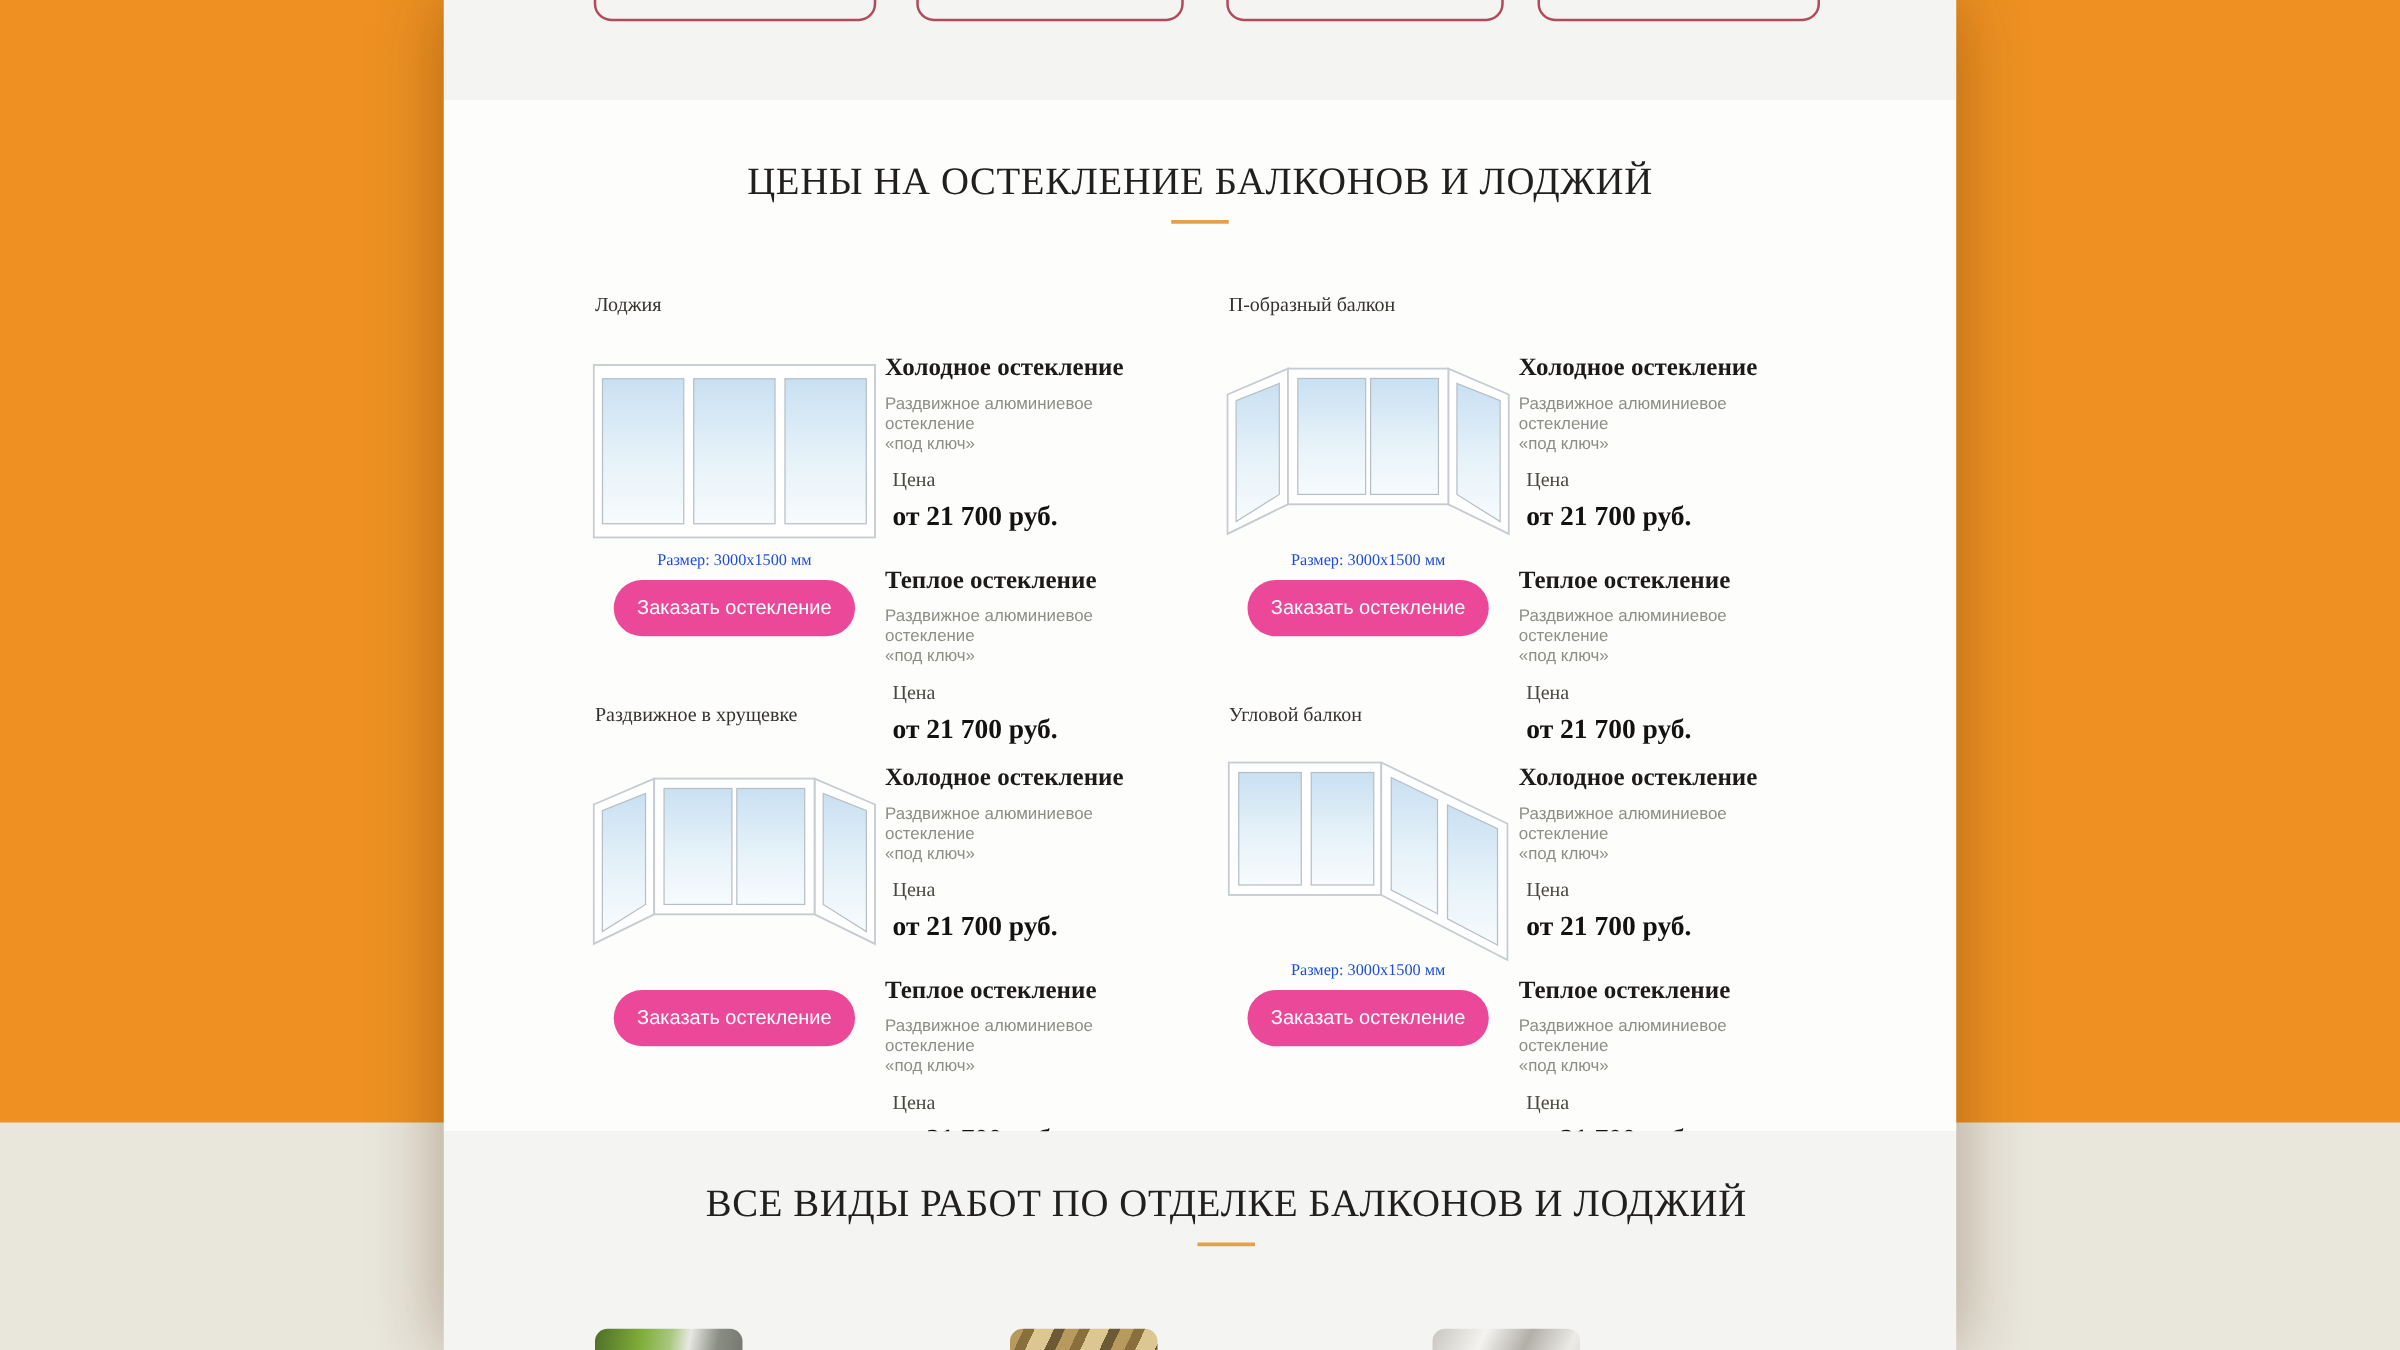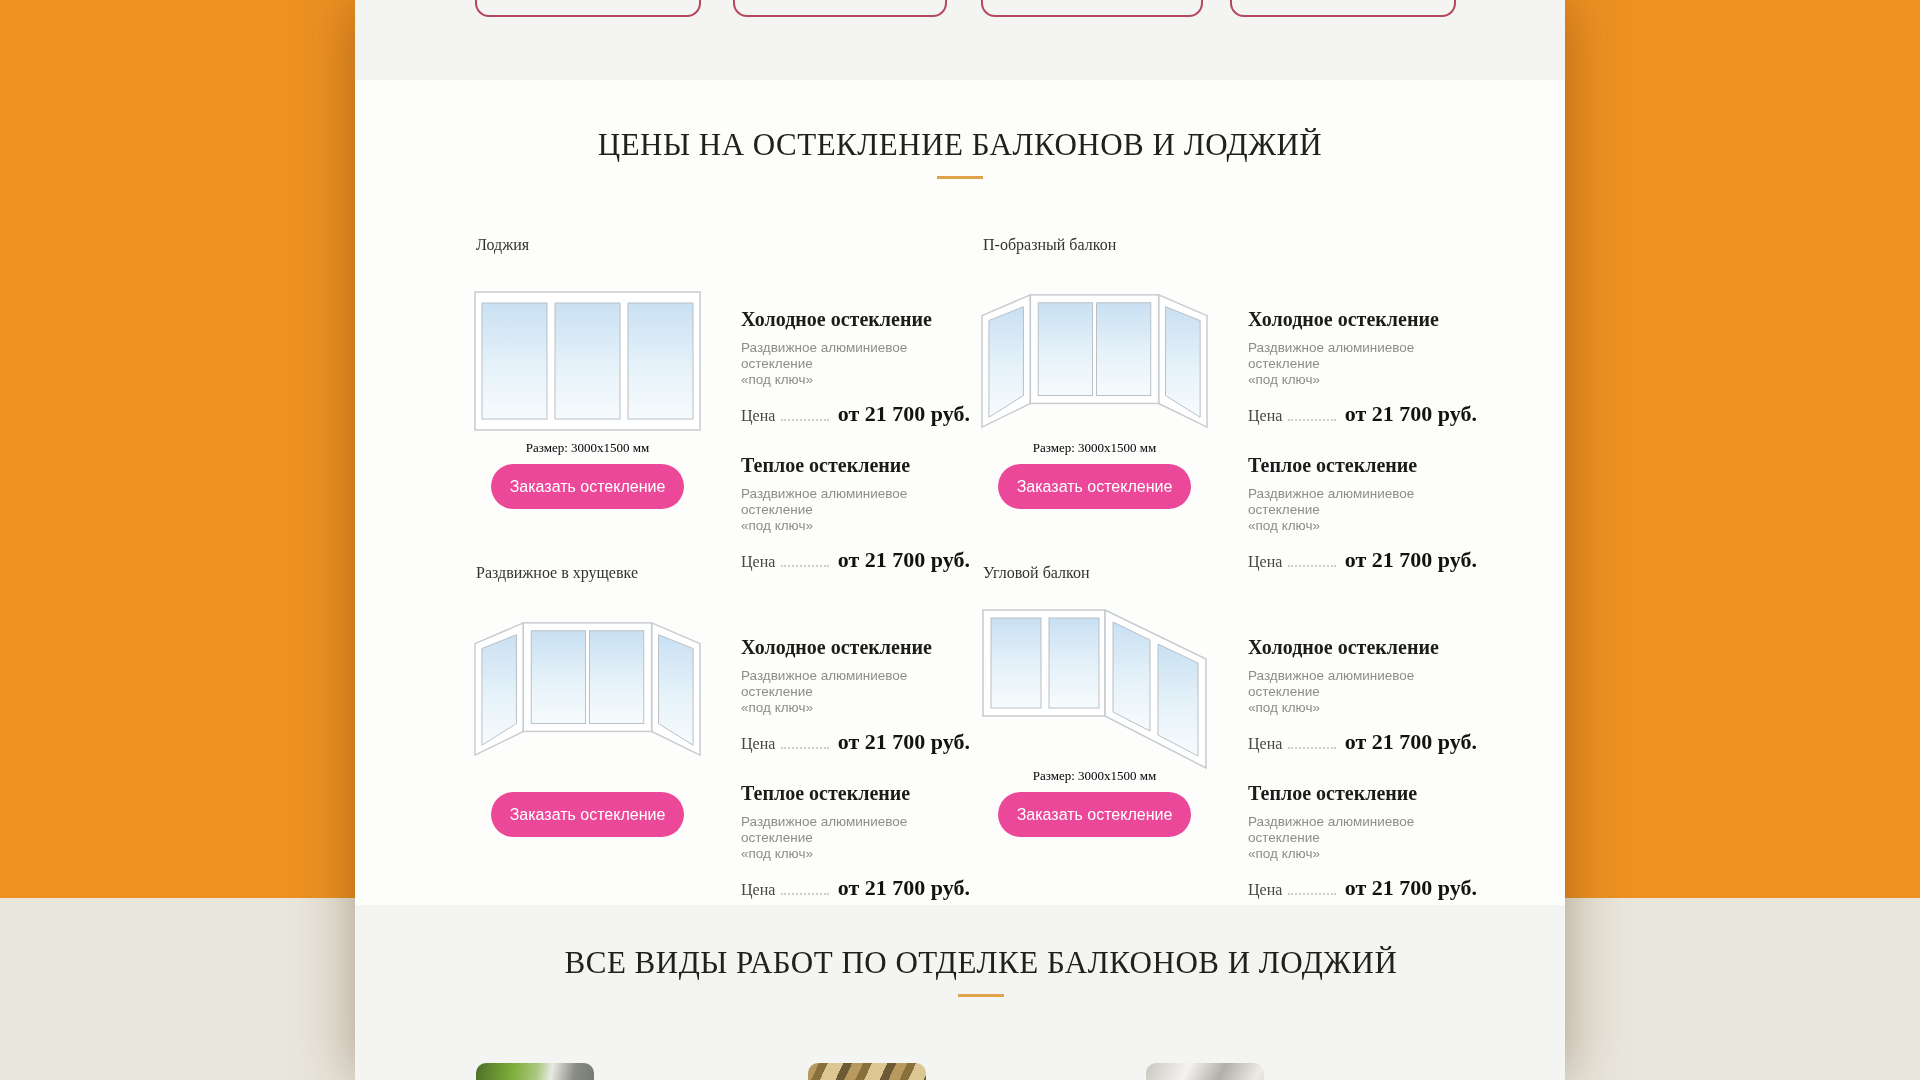--- a/index.html
+++ b/index.html
@@ -94,61 +94,61 @@
     align-items: center;
     justify-content: center;
   }
   .size-caption {
     position: absolute;
     top: 204px; left: 0;
     width: 227px;
     text-align: center;
     font-family: "Liberation Serif", "DejaVu Serif", serif;
     font-size: 13px;
-    color: #000000;
+    color: #1d4ed8;
   }
   .order-btn {
     position: absolute;
     top: 228px; left: 17px;
     width: 193px; height: 45px;
     border: none;
     border-radius: 23px;
     background: #ec4899;
     color: #ffffff;
     font-family: "Liberation Sans", "DejaVu Sans", sans-serif;
     font-size: 16px;
     display: flex;
     align-items: center;
     justify-content: center;
     cursor: pointer;
   }
   .info {
     position: absolute;
-    left: 267px; top: 47px;
+    left: 234px; top: 47px;
     width: 229px;
-    margin-top: 25px;
   }
   .offer-heading {
     font-family: "Liberation Serif", "DejaVu Serif", serif;
     font-size: 20px;
     font-weight: 700;
     color: #1d1b19;
     margin: 0 0 9px 0;
   }
   .offer-desc {
     font-size: 13.5px;
     line-height: 16px;
     color: #8e8e87;
     margin: 0 0 13px 0;
   }
   .offer-desc span { display: block; }
   .price-row {
     display: flex;
     align-items: baseline;
     margin: 0 0 27px 0;
+    flex-direction: column;
   }
   .price-label {
     font-family: "Liberation Serif", "DejaVu Serif", serif;
     font-size: 16px;
     color: #4a4843;
   }
   .price-leader {
     flex: 1;
     border-bottom: 2px dotted #cfcfc8;
     margin: 0 9px 4px 6px;

